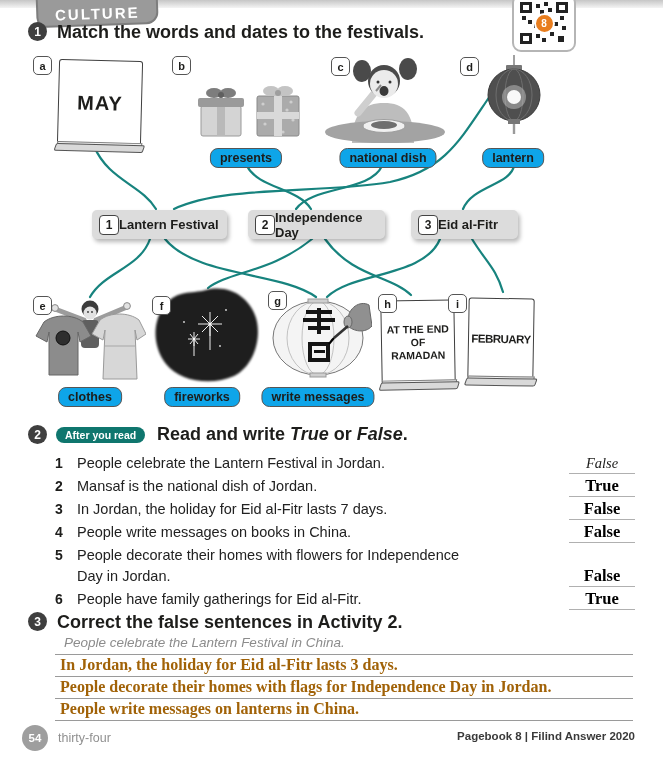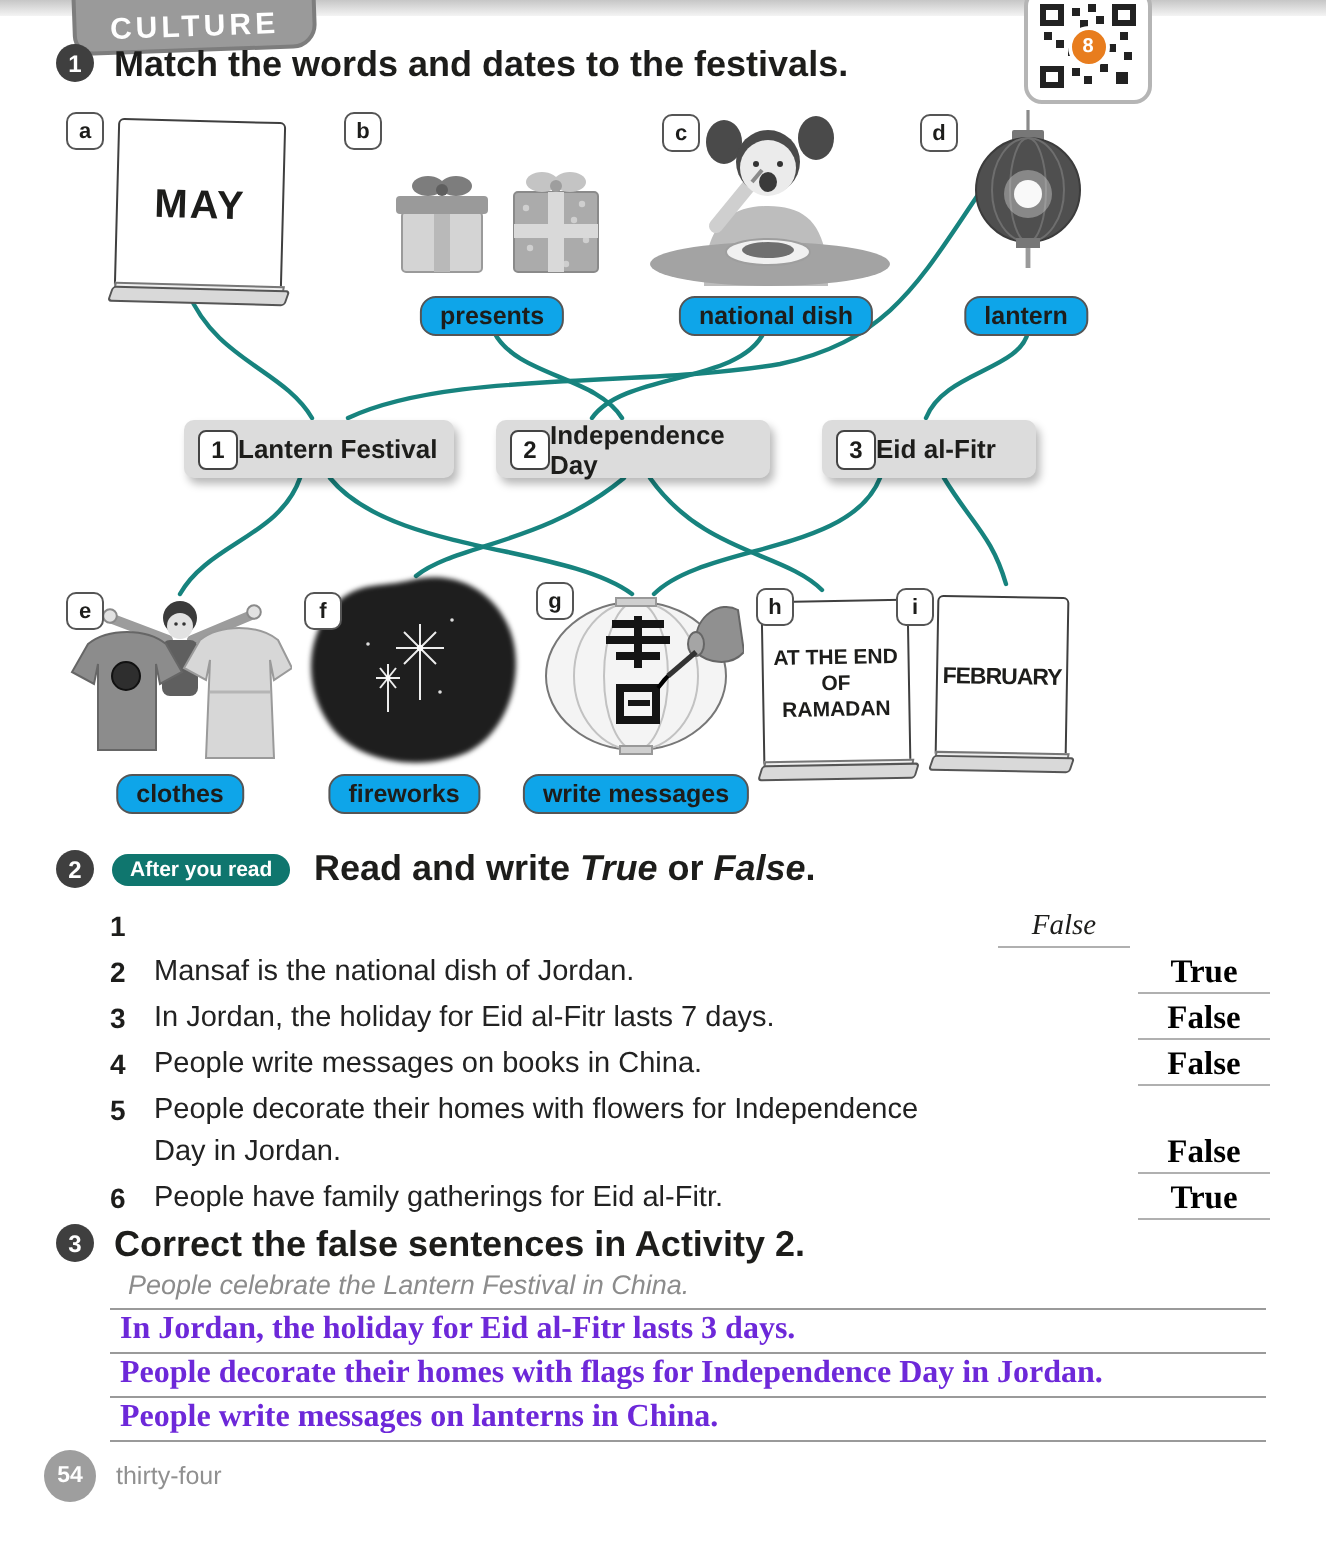--- a/index.html
+++ b/index.html
@@ -48,21 +48,21 @@
   .st-row{display:grid;grid-template-columns:22px 1fr 70px;margin-bottom:2px;}
   .st-num{font-weight:bold;font-size:14px;line-height:21px;}
   .st-text{font-size:14.5px;line-height:21px;color:#222;max-width:408px;}
   .st-ans{align-self:end;justify-self:end;width:66px;text-align:center;
         border-bottom:1.5px solid #b0b0b0;font-family:"Liberation Serif",serif;
         font-weight:bold;font-size:16.5px;line-height:20px;color:#000;}
   .st-ans.example{font-weight:normal;font-style:italic;font-size:14.5px;color:#1d1d1b;}
   
   .a3-lines{position:absolute;left:55px;top:633px;width:578px;}
   .a3-line{border-bottom:1.5px solid #9a9a9a;height:21px;line-height:20px;overflow:hidden;
-        font-family:"Liberation Serif",serif;font-weight:bold;font-size:16px;color:#6d28d9;padding-left:5px;}
+        font-family:"Liberation Serif",serif;font-weight:bold;font-size:16px;color:#a16207;padding-left:5px;}
   .a3-line.example{font-family:"Liberation Sans",sans-serif;font-weight:normal;font-style:italic;
         font-size:13.5px;color:#8c8c8c;padding-left:9px;}
   
   .foot-circle{position:absolute;left:22px;top:725px;width:26px;height:26px;border-radius:50%;
         background:#9e9e9e;color:#fff;font-weight:bold;font-size:11.5px;display:flex;
         align-items:center;justify-content:center;}
   .foot-word{position:absolute;left:58px;top:731px;font-size:12.5px;color:#909090;}
   .foot-right{position:absolute;right:28px;top:730px;font-size:11.5px;font-weight:600;color:#3a3a3a;}
   .it{font-style:italic;}
 </style>
@@ -274,20 +274,21 @@
   <div class="badge" style="left:448px;top:294px;">i</div>
   <div class="pad" style="left:468px;top:298px;width:64px;height:80px;transform:rotate(1deg);font-weight:bold;font-size:11.5px;letter-spacing:-0.5px;">FEBRUARY</div>
 
   <div class="act-circle" style="left:28px;top:425px;">2</div>
   <div class="tag-pill" style="left:56px;top:427px;">After you read</div>
   <div class="act-title" style="left:157px;top:424px;"><span>Read and write </span><span class="it">True</span><span> or </span><span class="it">False</span><span>.</span></div>
 
   <div class="st-list">
     <div class="st-row">
       <div class="st-num">1</div>
+      <div class="st-text">People celebrate the Lantern Festival in Jordan.</div>
       <div class="st-ans example">False</div>
     </div>
     <div class="st-row">
       <div class="st-num">2</div>
       <div class="st-text">Mansaf is the national dish of Jordan.</div>
       <div class="st-ans">True</div>
     </div>
     <div class="st-row">
       <div class="st-num">3</div>
       <div class="st-text">In Jordan, the holiday for Eid al-Fitr lasts 7 days.</div>
@@ -314,13 +315,14 @@
   <div class="act-title" style="left:57px;top:612px;">Correct the false sentences in Activity 2.</div>
   <div class="a3-lines">
     <div class="a3-line example">People celebrate the Lantern Festival in China.</div>
     <div class="a3-line">In Jordan, the holiday for Eid al-Fitr lasts 3 days.</div>
     <div class="a3-line">People decorate their homes with flags for Independence Day in Jordan.</div>
     <div class="a3-line">People write messages on lanterns in China.</div>
   </div>
 
   <div class="foot-circle">54</div>
   <div class="foot-word">thirty-four</div>
+  <div class="foot-right">Pagebook 8 | Filind Answer 2020</div>
 </div>
 
 </body></html>

